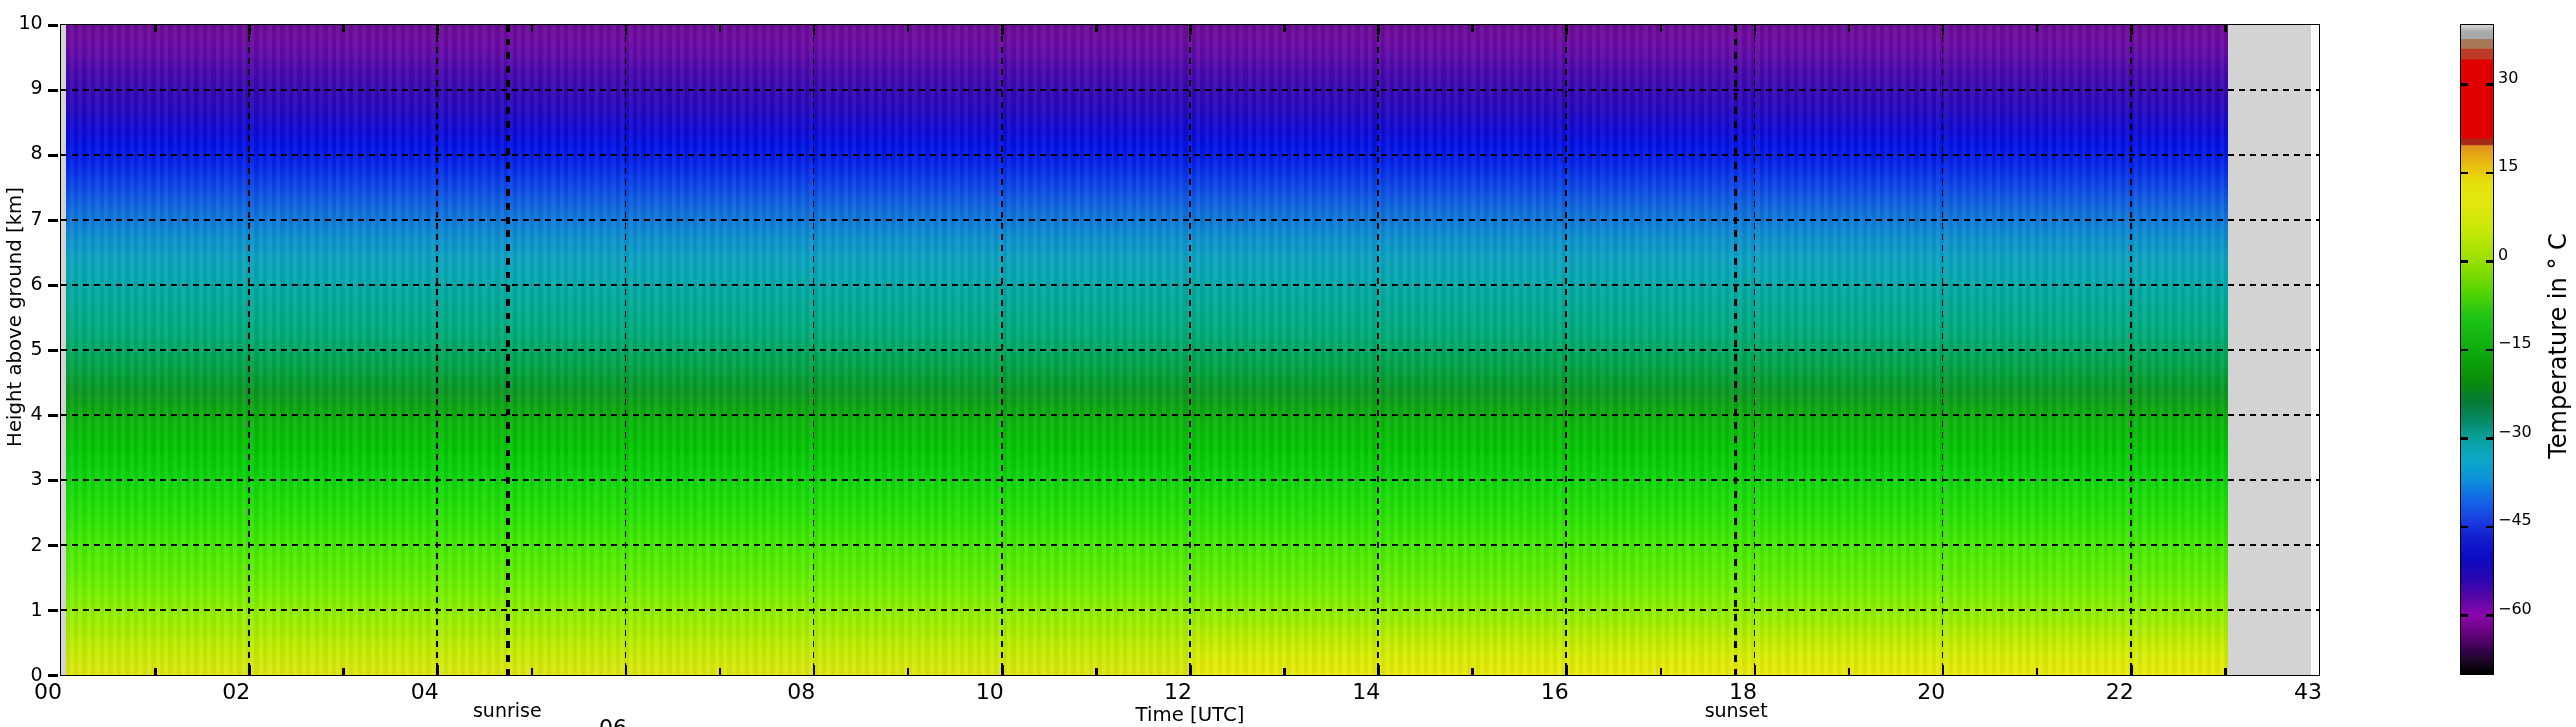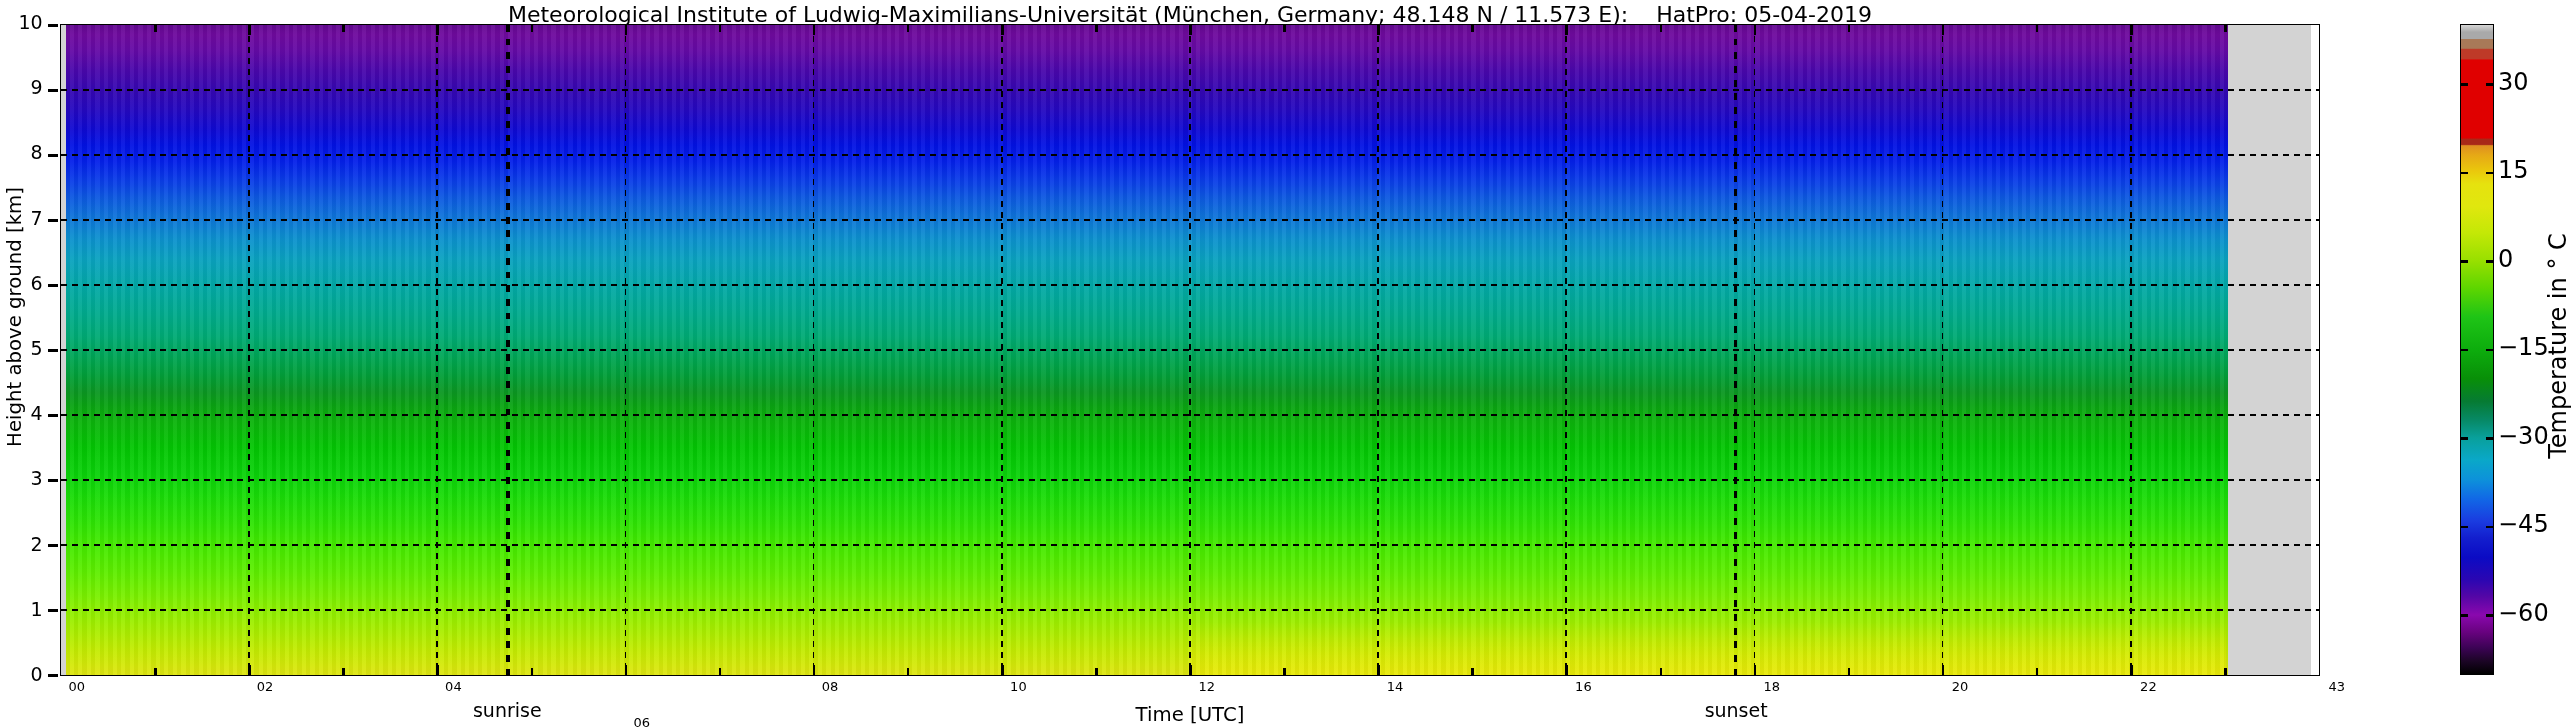--- a/index.html
+++ b/index.html
@@ -24,47 +24,46 @@
   .hgrid{position:absolute;left:0;height:1.7px;width:100%;
          background:repeating-linear-gradient(to right,#000 0 6px,transparent 6px 11px);}
   .sunline{position:absolute;top:0;width:3.4px;height:100%;
          background:repeating-linear-gradient(to bottom,#000 0 6.8px,transparent 6.8px 13.7px);}
   .tick-top,.tick-bottom{position:absolute;width:2.6px;background:#000;}
   .tick-top{top:0;}
   .tick-bottom{bottom:0;}
   .ytick{position:absolute;left:-13px;width:10.3px;height:2.6px;background:#000;}
 
   #xlabels{position:absolute;left:60px;top:679px;width:2260px;height:22px;}
-  .xlab{position:absolute;width:51px;text-align:right;font-size:13px;}
+  .xlab{position:absolute;width:51px;text-align:left;font-size:22px;}
 
   #ylabels{position:absolute;left:0;top:24px;width:53px;height:652px;}
   .ylab{position:absolute;right:10.3px;width:43px;text-align:right;font-size:19px;}
 
   #annlabels{position:absolute;left:60px;top:699px;width:2260px;height:24px;}
   .annlab{position:absolute;width:120px;text-align:center;font-size:19px;}
 
   #xtitle{position:absolute;left:60px;top:703px;width:2260px;text-align:center;font-size:19.7px;}
   #ytitle{position:absolute;left:13.7px;top:317px;transform:translate(-50%,-50%) rotate(-90deg);
           white-space:nowrap;font-size:19.7px;}
 
   #colorbar{position:absolute;left:2460px;top:24px;width:34px;height:651px;
             border:1.7px solid #000;box-sizing:border-box;}
   .cbtick-l,.cbtick-r{position:absolute;height:2.6px;background:#000;}
   .cbtick-l{left:0;width:6.8px;}
   .cbtick-r{right:0;width:6.8px;}
   #cblabels{position:absolute;left:2498px;top:24px;width:79px;height:649px;}
-  .cblab{position:absolute;left:0;font-size:24px;}
+  .cblab{position:absolute;left:0;font-size:16px;}
   #cbtitle{position:absolute;left:2558px;top:346px;transform:translate(-50%,-50%) rotate(-90deg);
            white-space:nowrap;font-size:24px;}
 </style>
 </head>
 <body>
 
 <div id="fig">
-  <div id="plot-title">Meteorological Institute of Ludwig-Maximilians-Universität (München, Germany; 48.148 N / 11.573 E):    HatPro: 05-04-2019</div>
 
   <div id="plot">
     <div class="layer" id="field" style="background: linear-gradient(rgb(99, 9, 146) 0%, rgb(111, 10, 158) 1.5%, rgb(100, 10, 166) 4%, rgb(74, 7, 172) 7%, rgb(53, 7, 178) 10%, rgb(37, 8, 192) 13%, rgb(16, 9, 210) 16%, rgb(2, 18, 228) 18.5%, rgb(4, 32, 234) 21%, rgb(10, 61, 232) 24%, rgb(13, 93, 224) 27%, rgb(14, 120, 216) 30%, rgb(12, 146, 206) 33%, rgb(10, 162, 192) 36%, rgb(3, 169, 168) 40%, rgb(1, 171, 144) 44%, rgb(0, 171, 116) 48%, rgb(0, 166, 86) 51%, rgb(2, 159, 56) 54%, rgb(11, 151, 34) 56.5%, rgb(10, 163, 19) 58.5%, rgb(12, 180, 12) 61%, rgb(3, 198, 3) 65%, rgb(10, 210, 10) 69%, rgb(23, 219, 8) 72%, rgb(43, 227, 5) 76%, rgb(68, 234, 0) 80%, rgb(93, 238, 0) 84%, rgb(123, 240, 0) 88%, rgb(142, 240, 0) 90%, rgb(168, 238, 0) 93%, rgb(194, 236, 2) 96%, rgb(213, 233, 10) 98.5%, rgb(222, 229, 18) 100%);"></div>
     <div class="warm-overlay"></div>
     <div class="layer striping"></div>
     <div class="nodata" id="nodata-left" style="left: 0px; width: 0.208333%; background: rgb(211, 211, 211);"></div>
     <div class="nodata" id="nodata-right" style="left: 95.9583%; width: 3.66667%; background: rgb(211, 211, 211);"></div>
     <div class="nodata" id="nodata-white" style="left: 99.625%; right: 0px; background: rgb(255, 255, 255);"></div>
     <div id="grids">
         <div class="vgrid" style="left: calc(8.33333% - 0.9px);"></div>

